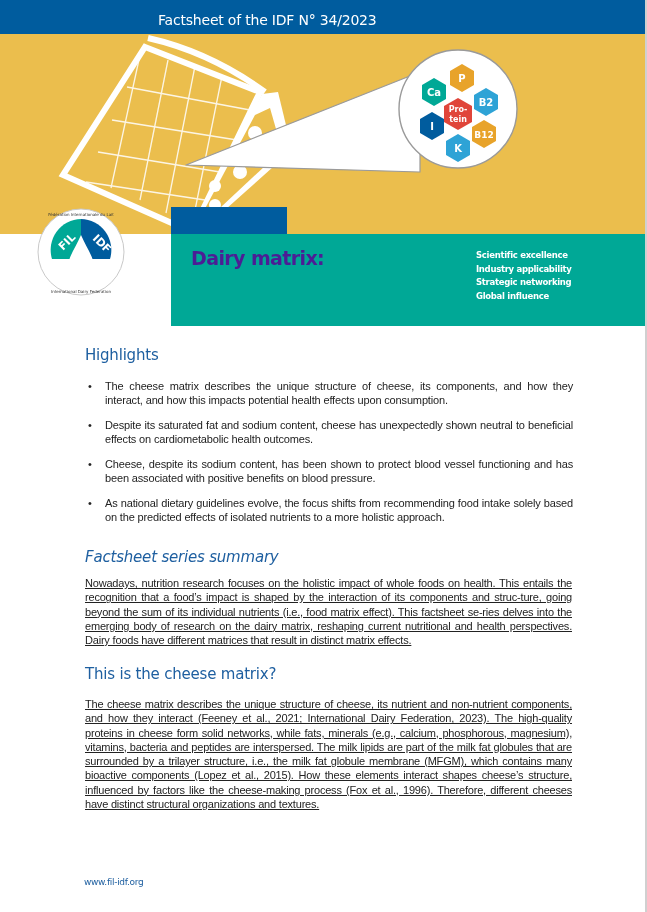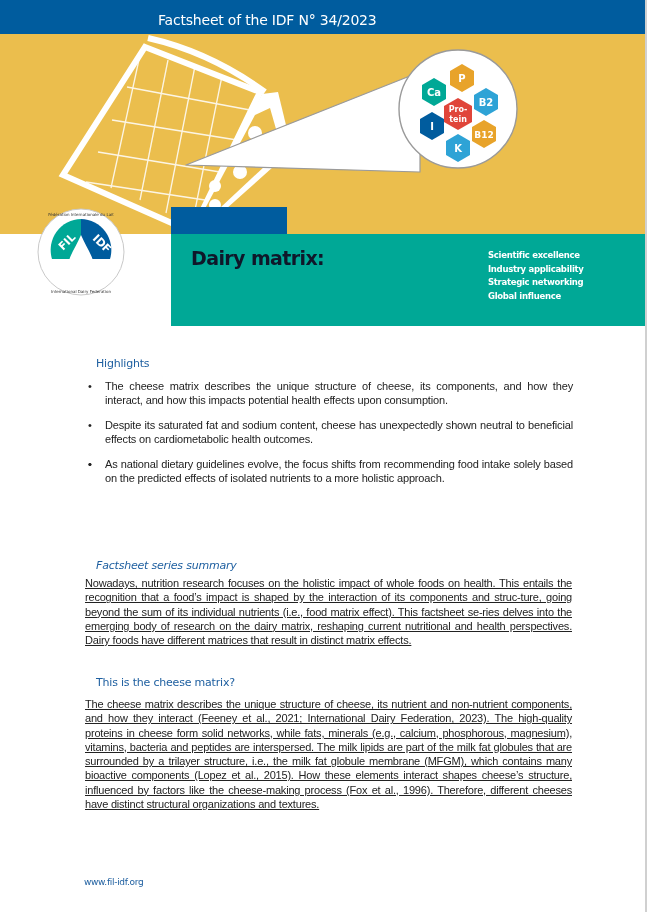--- a/index.html
+++ b/index.html
@@ -32,31 +32,31 @@
     position: absolute; left: 19px; top: 6px; font-size: 9.5px; color: #fff;
     font-family: Liberation Sans, sans-serif; font-weight: bold; letter-spacing: -0.3px; margin-top: 20px;
   }
   .title-block {
     position: absolute; left: 171px; top: 234px; width: 474px; height: 92px;
     background: #00a896;
   }
   .title-block .main-title {
     position: absolute; left: 20px; top: 15px;
     font-family: "DejaVu Sans", sans-serif; font-weight: bold;
-    font-size: 19px; line-height: 19px; color: #0f172a; letter-spacing: -0.6px;
+    font-size: 19px; line-height: 19px; color: #4c1d95; letter-spacing: -0.6px;
   }
   .title-block .tagline {
-    position: absolute; left: 317px; top: 15px;
+    position: absolute; left: 305px; top: 15px;
     font-family: "DejaVu Sans", sans-serif; font-weight: bold;
     font-size: 8.5px; line-height: 13.7px; color: #ffffff; letter-spacing: -0.3px;
   }
   .logo { position: absolute; left: 36px; top: 207px; width: 90px; height: 90px; }
   h2 {
-    position: absolute; margin: 11px; font-weight: normal;
-    font-family: "DejaVu Sans", sans-serif; font-size: 11px; color: #1e5fa0; letter-spacing: -0.2px; text-align: right;
+    position: absolute; margin: 0; font-weight: normal;
+    font-family: "DejaVu Sans", sans-serif; font-size: 15px; color: #1e5fa0; letter-spacing: -0.2px; text-align: right;
   }
   ul.bullets {
     position: absolute; left: 85px; top: 379px; width: 488px;
     margin: 0; padding: 0; list-style: none;
   }
   ul.bullets li {
     position: relative; padding-left: 20px; margin-bottom: 11px;
     font-size: 11px; line-height: 14px; text-align: justify; color: #222;
     letter-spacing: -0.15px;
   }
@@ -157,21 +157,21 @@
   <text x="56" y="32" font-family="DejaVu Sans, sans-serif" font-weight="bold" font-size="11" fill="#ffffff" transform="rotate(45 56 32)">IDF</text>
   <text x="45" y="9" font-family="DejaVu Sans, sans-serif" font-size="4" fill="#333" text-anchor="middle">Fédération Internationale du Lait</text>
   <text x="45" y="86" font-family="DejaVu Sans, sans-serif" font-size="4" fill="#333" text-anchor="middle">International Dairy Federation</text>
 </svg>
 
 <h2 style="left:85px; top:346px;">Highlights</h2>
 
 <ul class="bullets">
   <li><span class="dot">•</span><span>The cheese matrix describes the unique structure of cheese, its components, and how they interact, and how this impacts potential health effects upon consumption.</span></li>
   <li><span class="dot">•</span><span>Despite its saturated fat and sodium content, cheese has unexpectedly shown neutral to beneficial effects on cardiometabolic health outcomes.</span></li>
-  <li><span class="dot">•</span></li>
+  <li><span class="dot">•</span><span>Cheese, despite its sodium content, has been shown to protect blood vessel functioning and has been associated with positive benefits on blood pressure.</span></li>
   <li><span class="dot">•</span><span>As national dietary guidelines evolve, the focus shifts from recommending food intake solely based on the predicted effects of isolated nutrients to a more holistic approach.</span></li>
 </ul>
 
 <h2 style="left:85px; top:548px;font-style:italic;">Factsheet series summary</h2>
 <p class="body" style="left:85px; top:576px;">Nowadays, nutrition research focuses on the holistic impact of whole foods on health. This entails the recognition that a food’s impact is shaped by the interaction of its components and struc-ture, going beyond the sum of its individual nutrients (i.e., food matrix effect). This factsheet se-ries delves into the emerging body of research on the dairy matrix, reshaping current nutritional and health perspectives. Dairy foods have different matrices that result in distinct matrix effects.</p>
 
 <h2 style="left:85px; top:665px;">This is the cheese matrix?</h2>
 <p class="body" style="left:85px; top:697px;">The cheese matrix describes the unique structure of cheese, its nutrient and non-nutrient components, and how they interact (Feeney et al., 2021; International Dairy Federation, 2023). The high-quality proteins in cheese form solid networks, while fats, minerals (e.g., calcium, phosphorous, magnesium), vitamins, bacteria and peptides are interspersed. The milk lipids are part of the milk fat globules that are surrounded by a trilayer structure, i.e., the milk fat globule membrane (MFGM), which contains many bioactive components (Lopez et al., 2015). How these elements interact shapes cheese’s structure, influenced by factors like the cheese-making process (Fox et al., 1996). Therefore, different cheeses have distinct structural organizations and textures.</p>
 
 <a class="footer-link">www.fil-idf.org</a>

